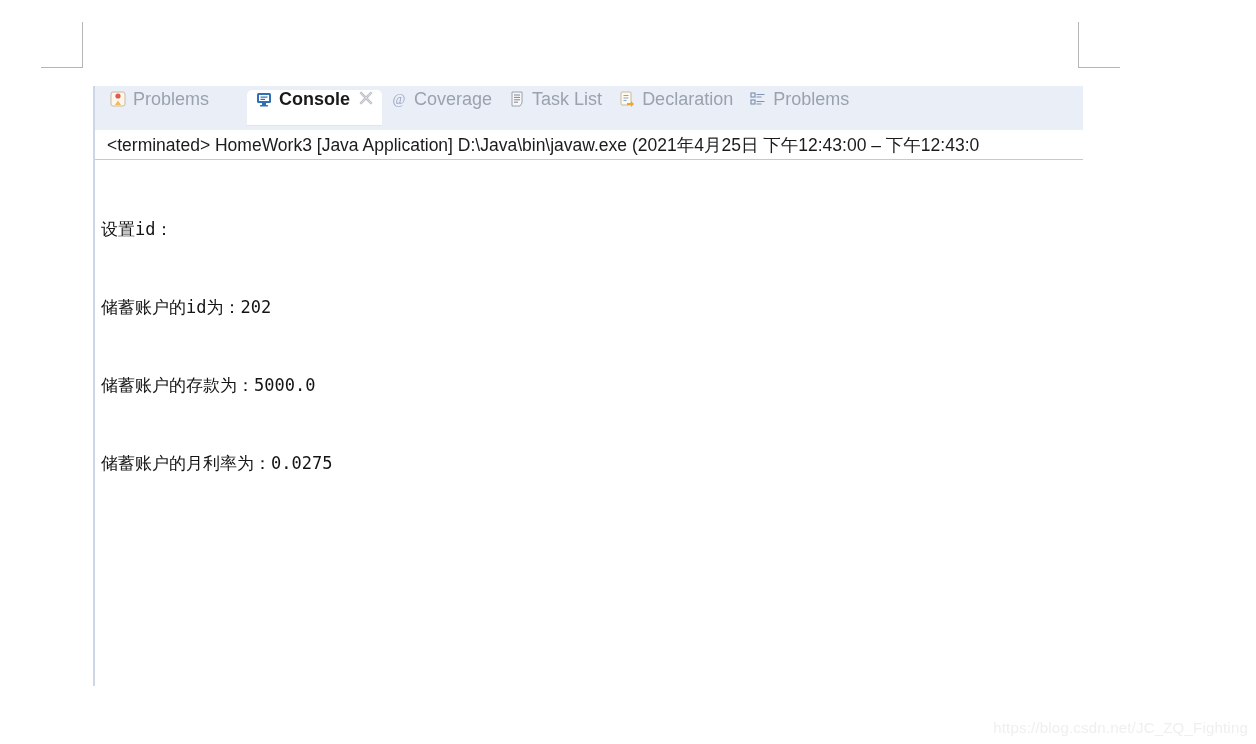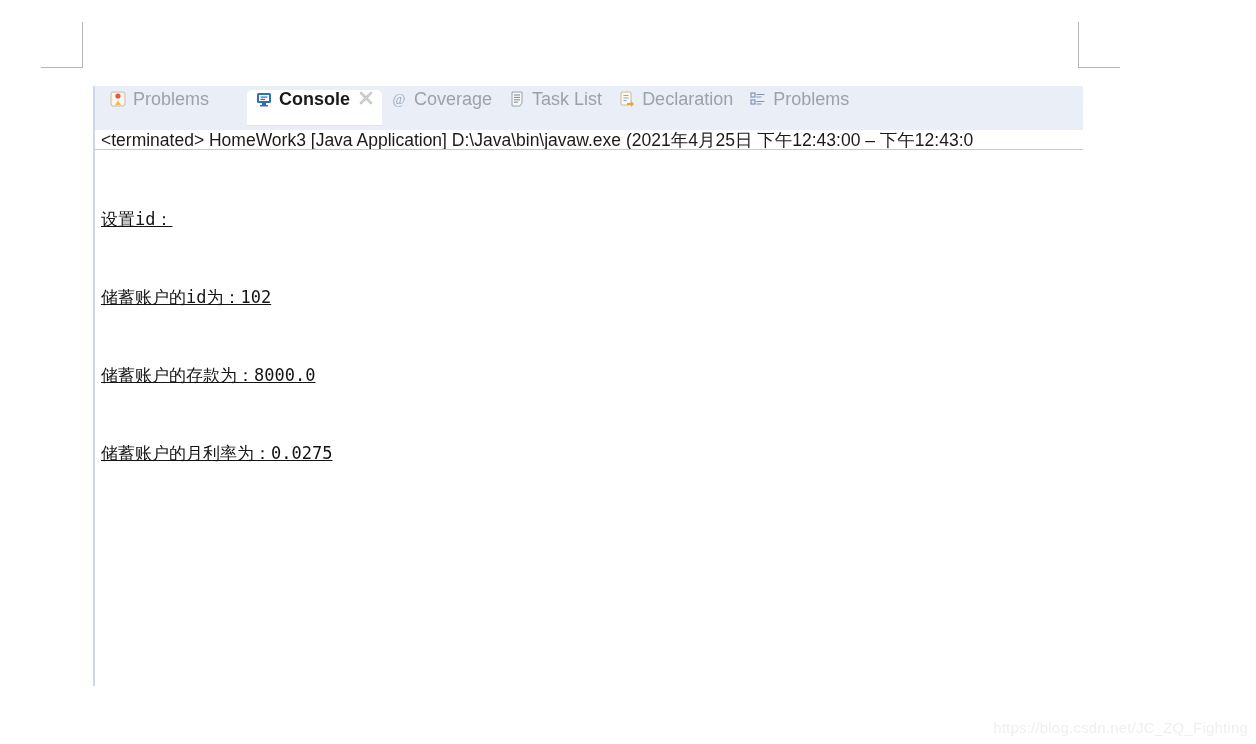--- a/index.html
+++ b/index.html
@@ -86,42 +86,42 @@
   .tab-close {
     width: 16px;
     height: 16px;
     margin-left: 2px;
     flex: 0 0 auto;
     opacity: .55;
   }
 
   
   .process-line {
-    height: 20px;
+    height: 30px;
     display: flex;
     align-items: center;
-    padding-left: 6px;
+    padding-left: 12px;
     font-size: 17.5px;
     color: #1b1b1b;
     white-space: nowrap;
     overflow: hidden;
     border-bottom: 1px solid #c9c9c9;
     box-sizing: border-box;
   }
 
   
   .output {
     padding: 4px 0 0 6px;
     font-family: "DejaVu Sans Mono", "Liberation Mono", monospace;
     font-size: 17px;
     line-height: 26px;
     color: #141414;
     white-space: pre;
   }
-  .out-line { height: 26px; text-decoration: underline; }
+  .out-line { height: 26px; }
 
   
   .watermark {
     position: absolute;
     right: 8px;
     bottom: 8px;
     font-size: 15px;
     color: #efefef;
     letter-spacing: .2px;
     font-family: "Liberation Sans", sans-serif;
@@ -210,22 +210,22 @@
 
 
   </div>
 
   <div class="process-line">
     <span>&lt;terminated&gt; HomeWork3 [Java Application] D:\Java\bin\javaw.exe  (2021年4月25日 下午12:43:00 – 下午12:43:0</span>
   </div>
 
   <div class="output">
     <div class="out-line">设置id：</div>
-    <div class="out-line">储蓄账户的id为：102</div>
-    <div class="out-line">储蓄账户的存款为：8000.0</div>
+    <div class="out-line">储蓄账户的id为：202</div>
+    <div class="out-line">储蓄账户的存款为：5000.0</div>
     <div class="out-line">储蓄账户的月利率为：0.0275</div>
     
     
     
     
     
     
     
     
     

